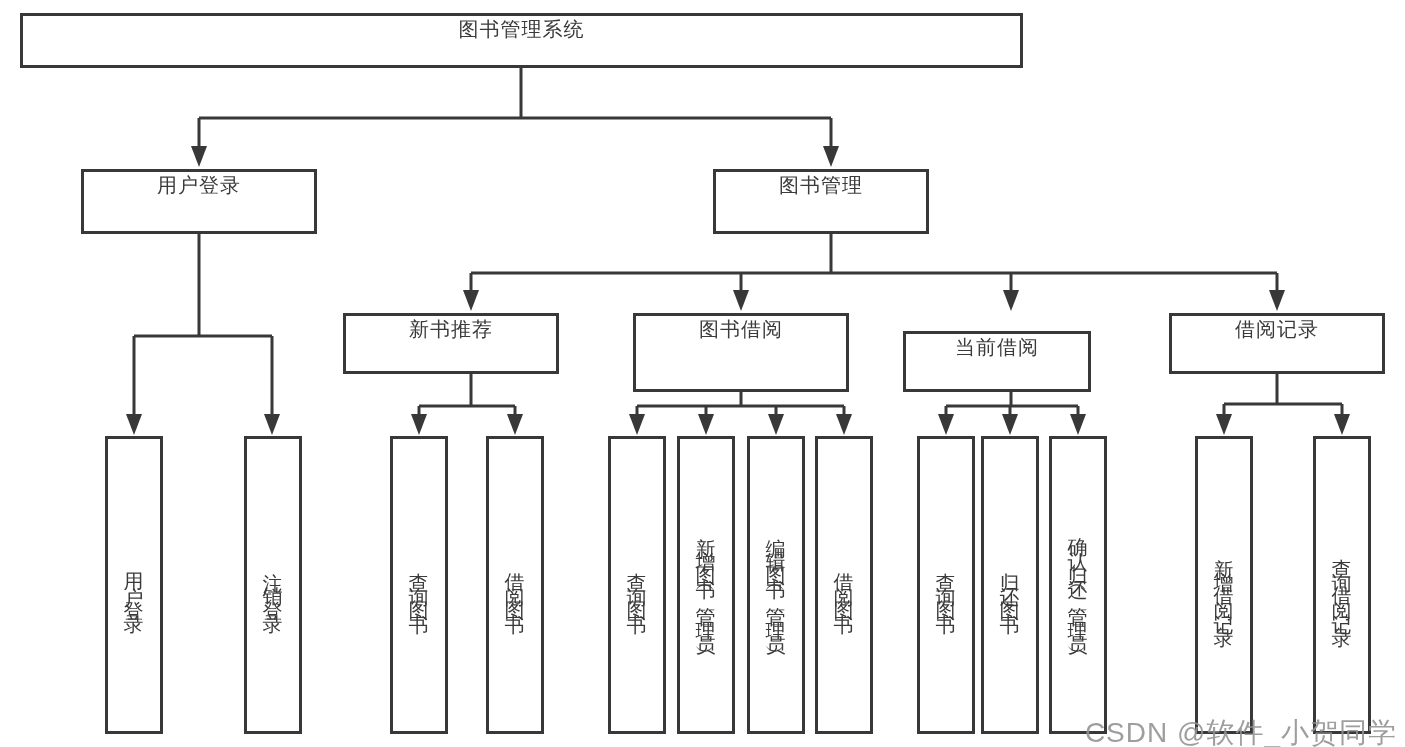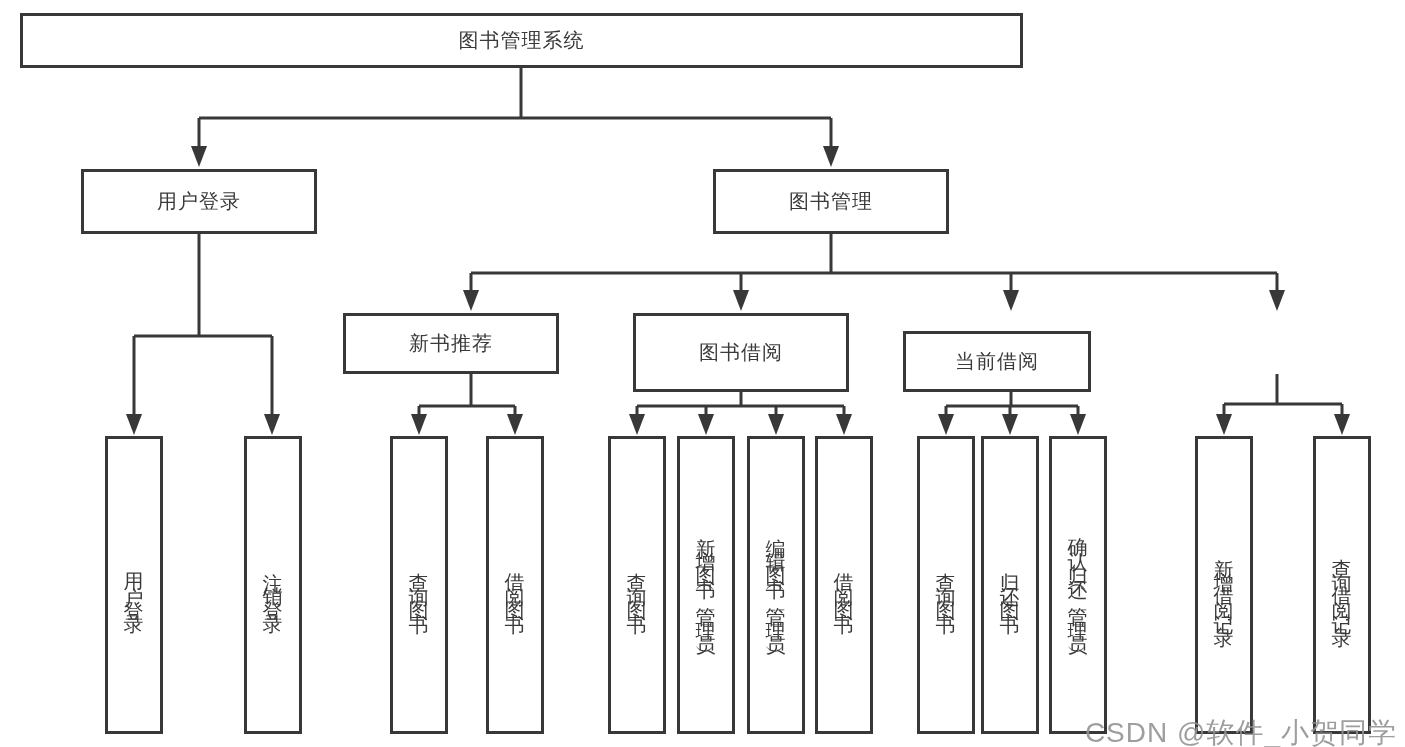--- a/index.html
+++ b/index.html
@@ -20,21 +20,20 @@
     left: 0;
     top: 0;
     z-index: 1;
   }
   .hbox {
     position: absolute;
     box-sizing: border-box;
     background: #ffffff;
     border: 3px solid #383838;
     display: flex;
-    align-items: center;
     justify-content: center;
     z-index: 2;
   }
   .hbox span {
     font-size: 20px;
     color: #3a3a3a;
     letter-spacing: 1px;
     white-space: nowrap;
   }
   .vbox {
@@ -107,32 +106,35 @@
     </g>
   </svg>
 
   <div class="hbox" style="left:20px; top:13px; width:1003px; height:55px;">
     <span>图书管理系统</span>
   </div>
 
   <div class="hbox" style="left:81px; top:169px; width:236px; height:65px;">
     <span>用户登录</span>
   </div>
-  <div class="hbox" style="left:713px; top:169px; width:236px; height:65px;">
+  <div class="hbox" style="left:713px; top:169px; width:216px; height:65px;">
     <span>图书管理</span>
   </div>
 
   <div class="hbox" style="left:343px; top:313px; width:216px; height:61px;">
     <span>新书推荐</span>
   </div>
   <div class="hbox" style="left:633px; top:313px; width:216px; height:79px;">
     <span>图书借阅</span>
   </div>
   <div class="hbox" style="left:903px; top:331px; width:188px; height:61px;">
     <span>当前借阅</span>
+  </div>
+  <div class="hbox" style="left:1169px; top:313px; width:216px; height:61px;">
+    <span>借阅记录</span>
   </div>
 
   <div class="vbox" style="left:105px;">
     <span>用户登录</span>
   </div>
   <div class="vbox" style="left:244px;">
     <span>注销登录</span>
   </div>
 
   <div class="vbox" style="left:390px;">

